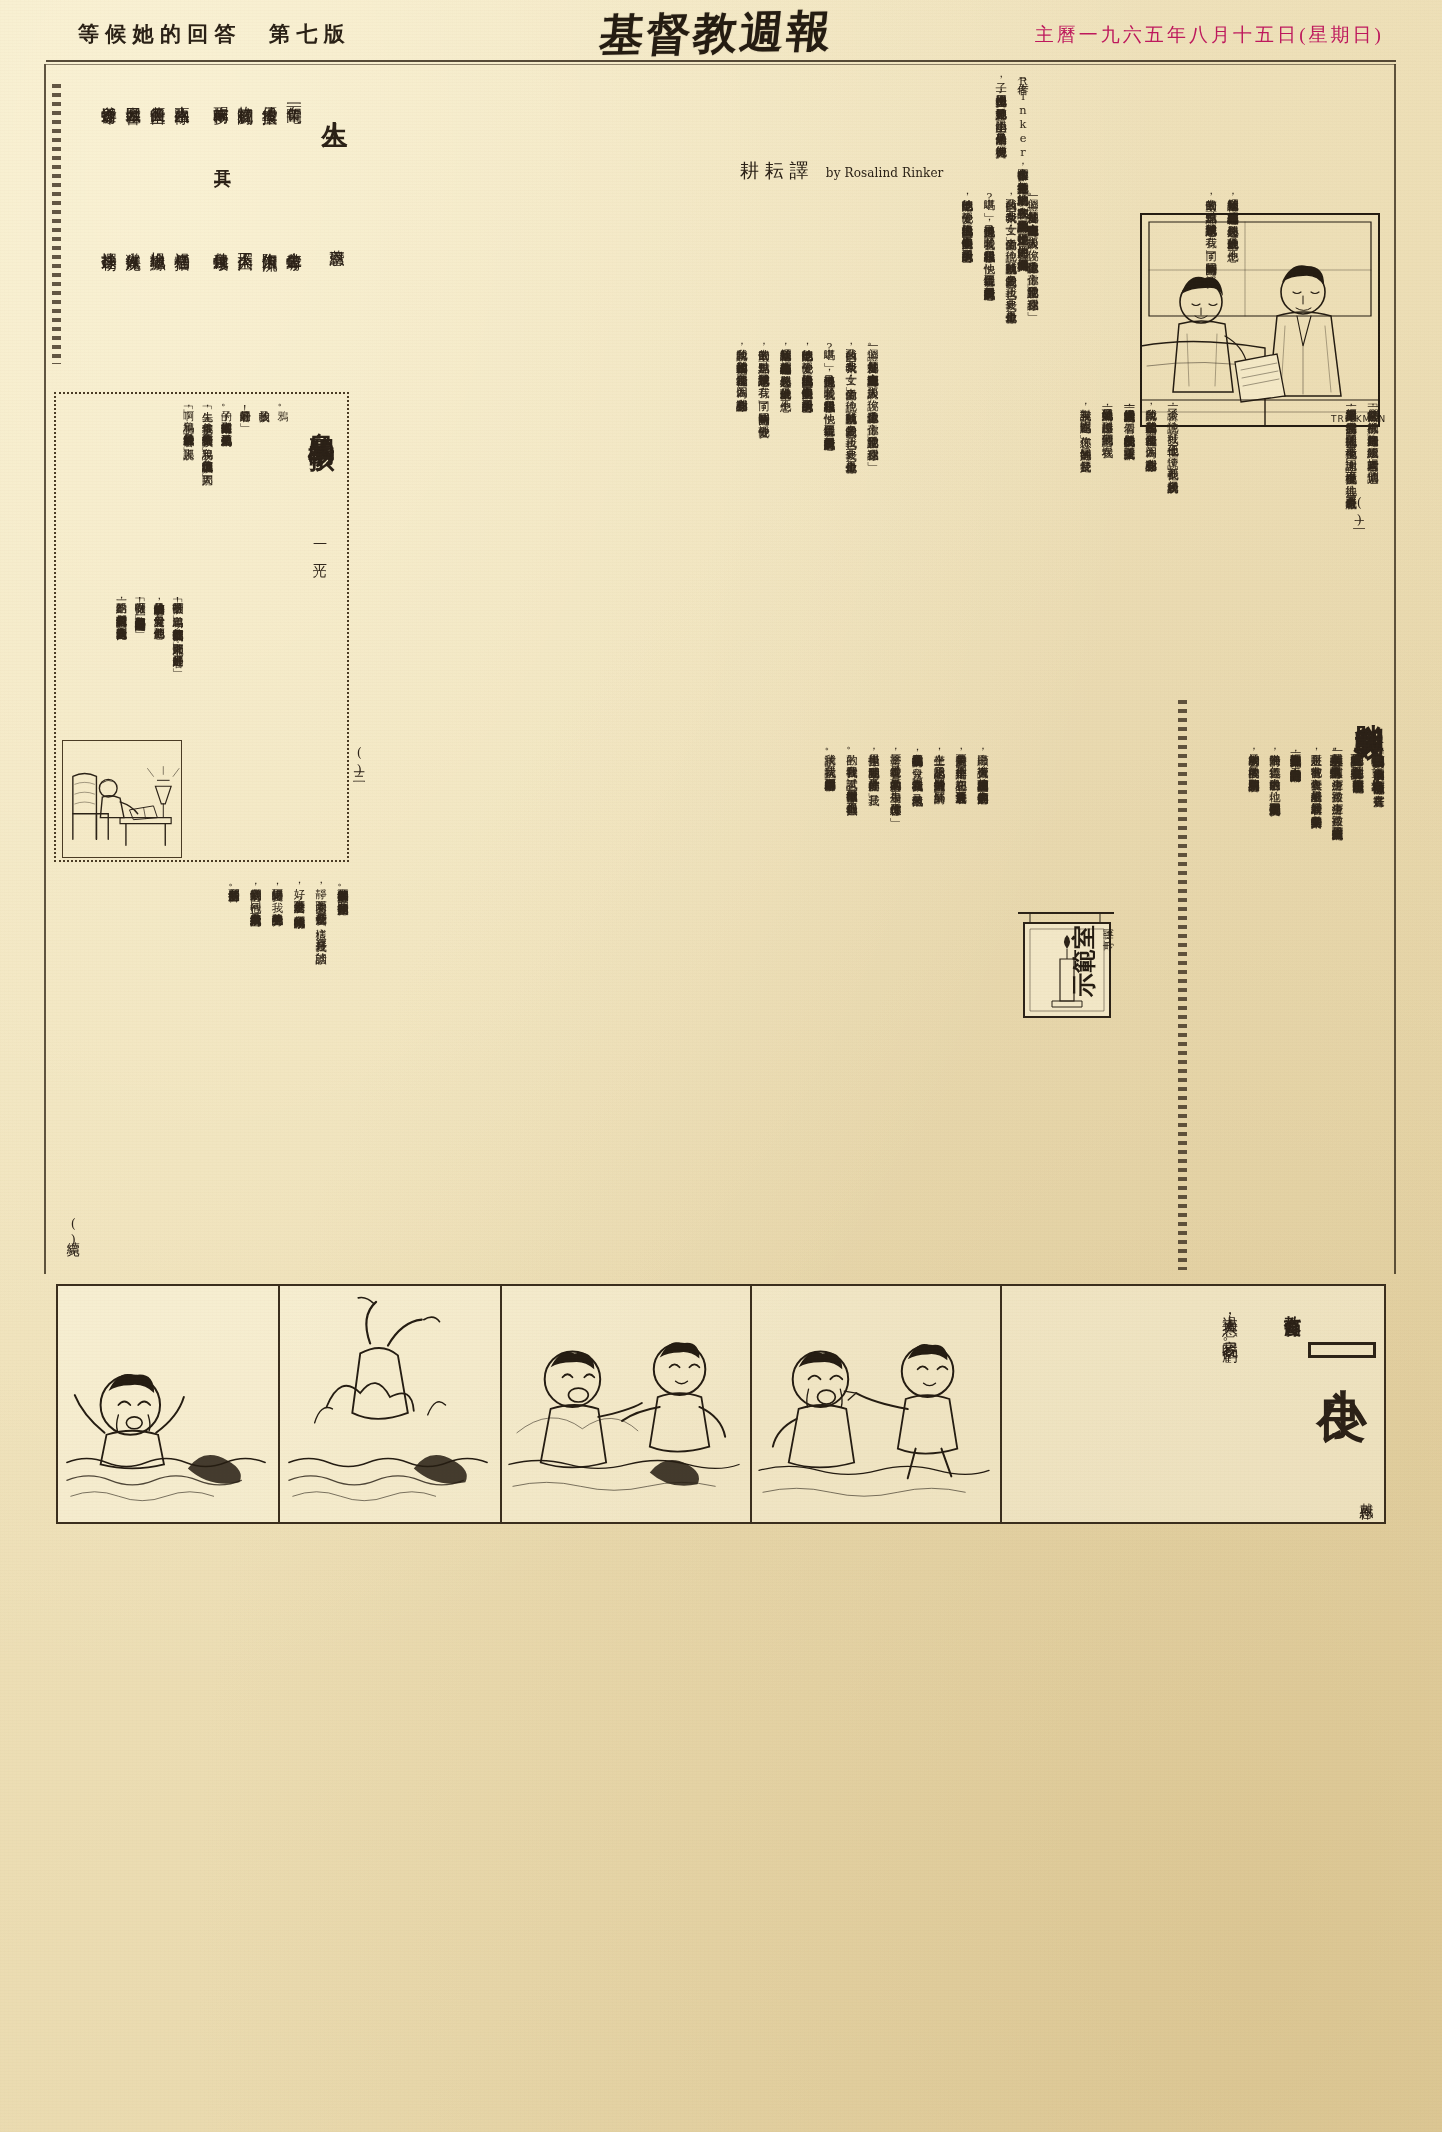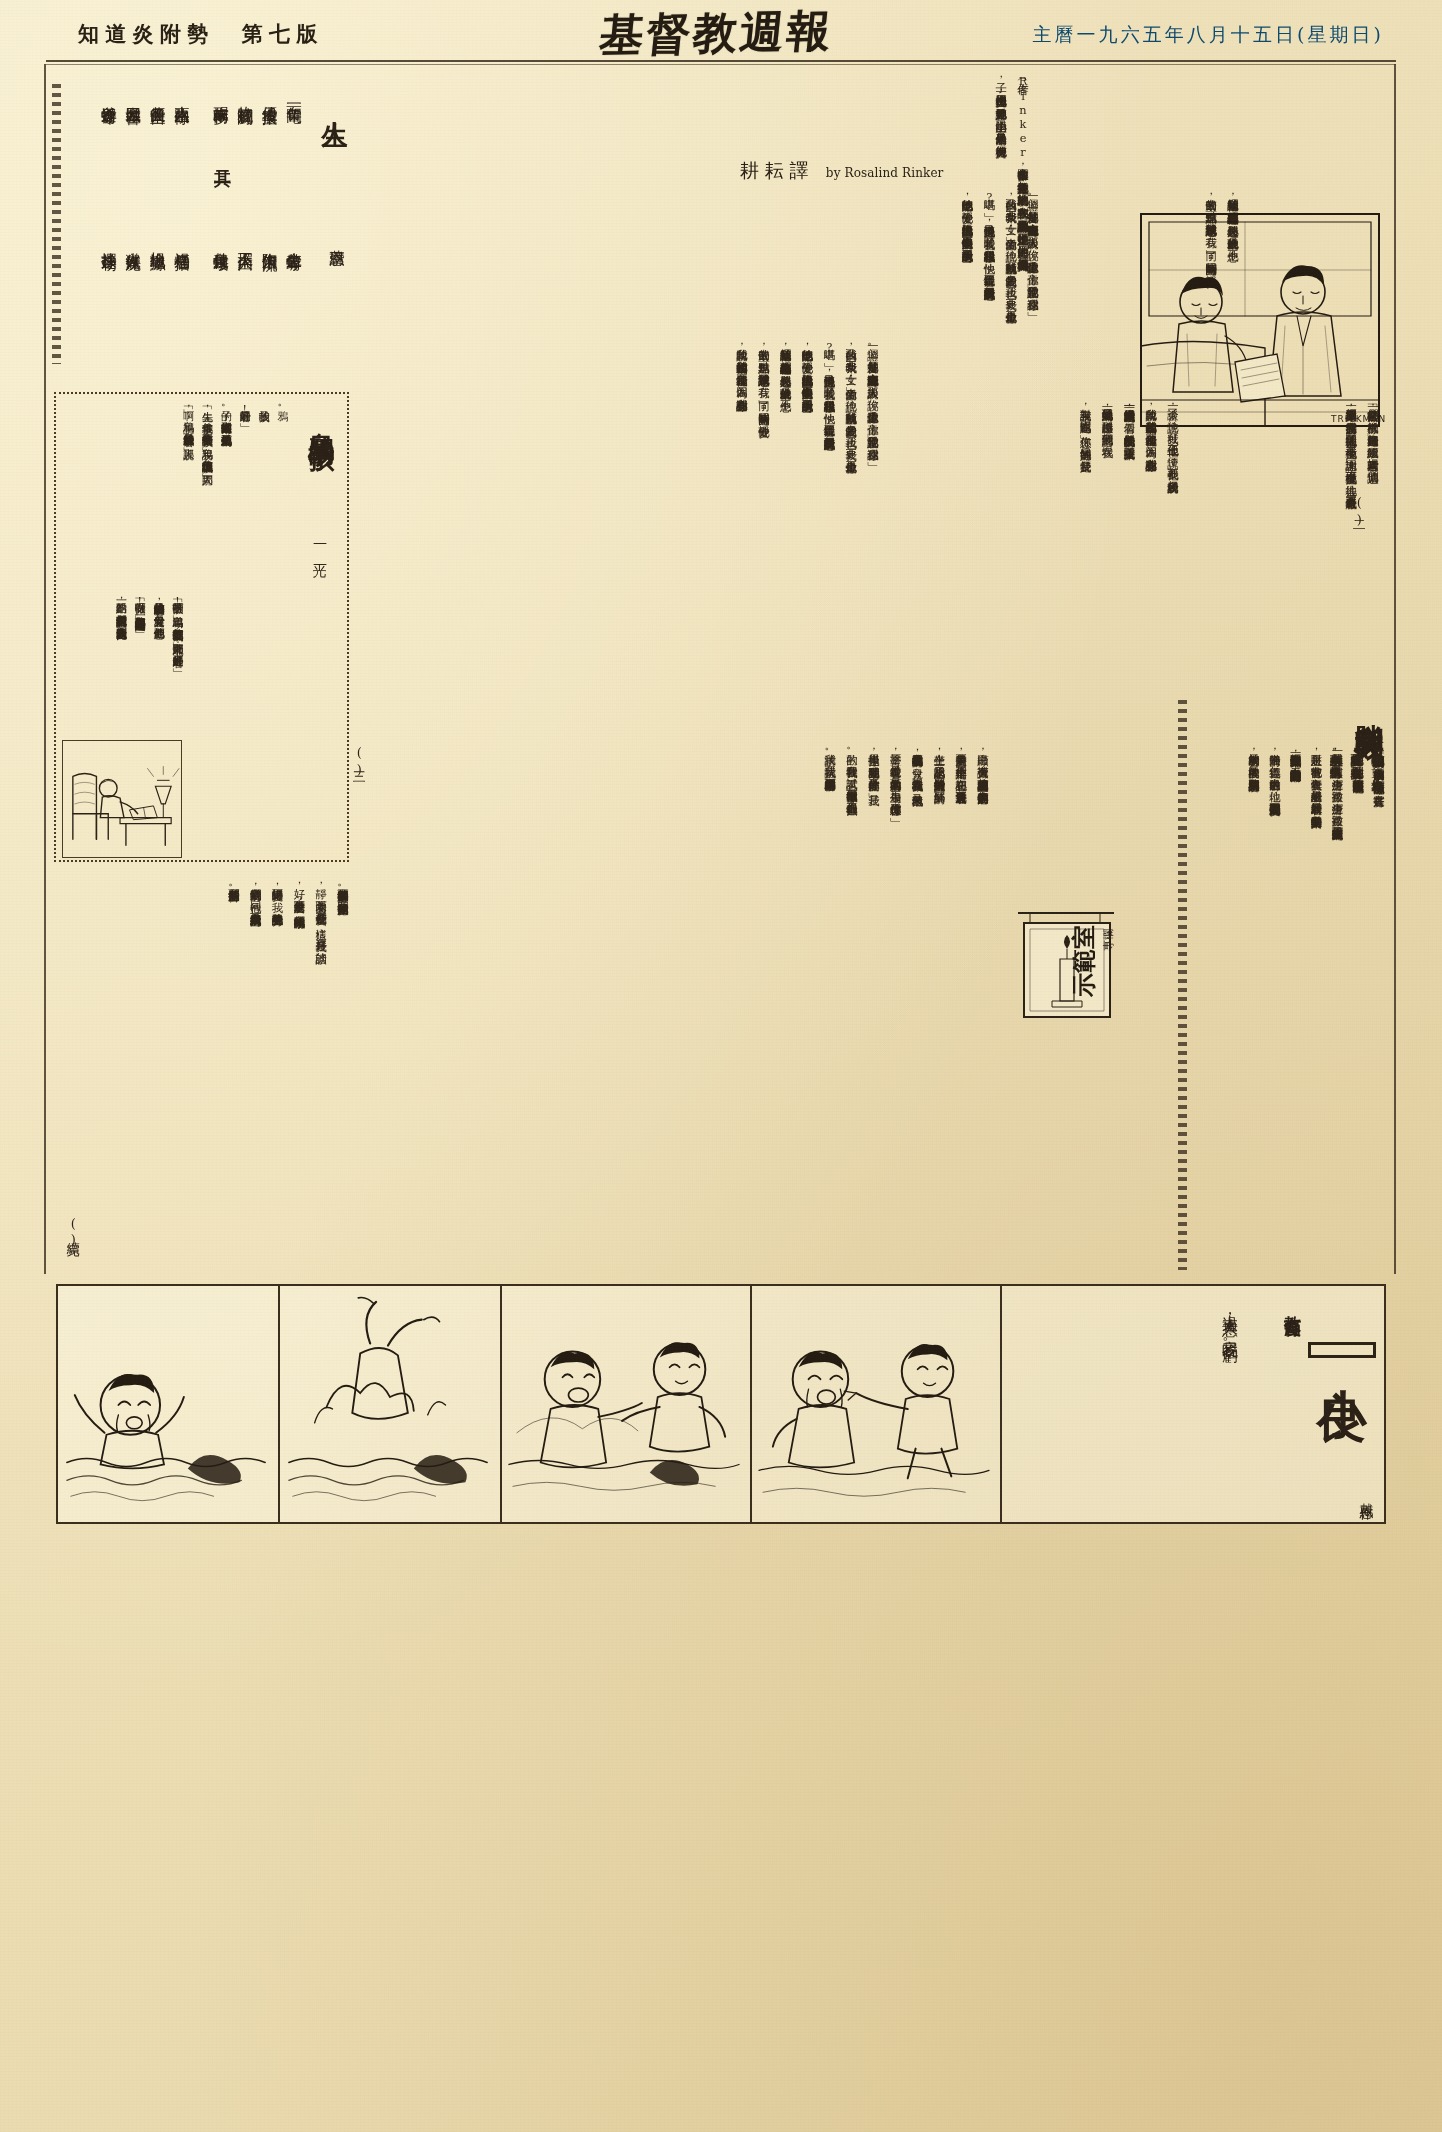--- a/index.html
+++ b/index.html
@@ -57,21 +57,21 @@
   .mast-title{
     position:absolute;left:600px;top:4px;
     font-size:44px;letter-spacing:.06em;white-space:nowrap;
     font-family:"DejaVu Serif",serif;
     font-weight:700;color:#241c12;
     transform:skewX(-7deg) rotate(-1.2deg);
     text-shadow:0 0 1px rgba(40,30,15,.5);
   }
   .mast-date{
     position:absolute;right:58px;top:22px;
-    font-size:19px;letter-spacing:.16em;white-space:nowrap;color:#0c4a6e;
+    font-size:19px;letter-spacing:.16em;white-space:nowrap;color:#be185d;font-family:Liberation Serif, serif;
   }
   .mast-rule{position:absolute;left:46px;right:46px;top:60px;height:2px;background:#3a2e1d;opacity:.85;}
   .mast-rule2{position:absolute;left:46px;right:46px;top:64px;height:1px;background:#3a2e1d;opacity:.55;}
 
   
   #frame{position:absolute;left:44px;top:64px;width:1352px;height:1210px;}
   .frame-line-l{position:absolute;left:0;top:0;width:2px;height:100%;background:#3a2e1d;opacity:.8;}
   .frame-line-r{position:absolute;right:0;top:0;width:2px;height:100%;background:#3a2e1d;opacity:.8;}
 
   
@@ -185,21 +185,21 @@
   .illus{position:absolute;}
 </style>
 </head>
 <body>
 
 <div class="paper-tint"></div>
 
 <div class="page">
 
   <div id="masthead">
-    <div class="mast-left">知道炎附勢　第七版</div>
+    <div class="mast-left">等候她的回答　第七版</div>
     <div class="mast-title">基督教週報</div>
     <div class="mast-date">主曆一九六五年八月十五日(星期日)</div>
   </div>
   <div class="mast-rule"></div>
   <div class="mast-rule2"></div>
 
   <div id="frame">
     <div class="frame-line-l"></div>
     <div class="frame-line-r"></div>
   </div>

